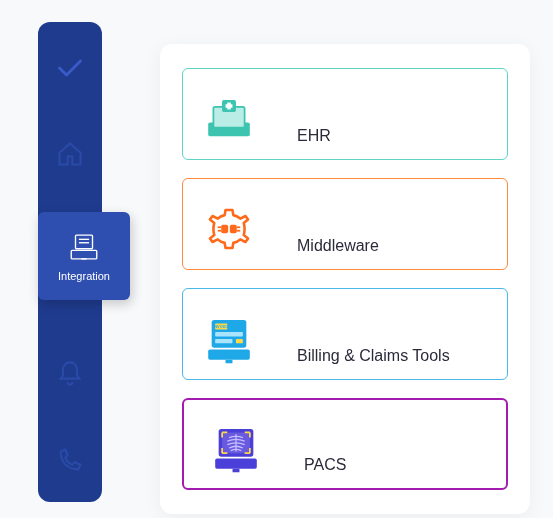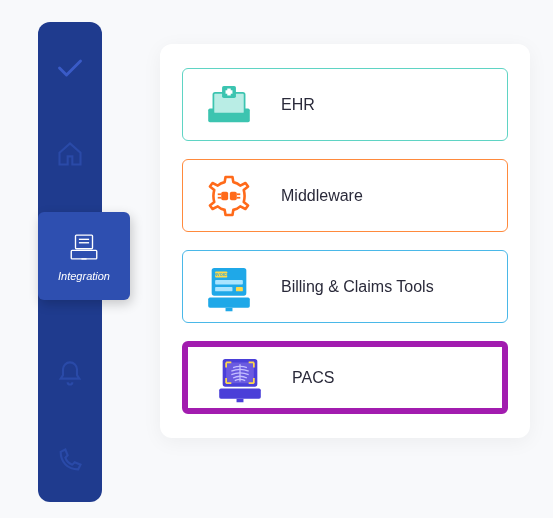--- a/index.html
+++ b/index.html
@@ -26,21 +26,20 @@
   }
   .sidebar-item {
     width: 64px;
     height: 56px;
     display: flex;
     align-items: center;
     justify-content: center;
     position: relative;
     margin-bottom: 30px;
     cursor: pointer;
-    font-style: italic;
   }
   .sidebar-item.active {
     background: #2e4fb0;
     border-radius: 0;
     width: 92px;
     height: 88px;
     margin-left: 28px;
     flex-direction: column;
     box-shadow: 2px 4px 12px rgba(0,0,0,0.2);
     border-radius: 6px;
@@ -67,42 +66,42 @@
     box-shadow: 0 4px 20px rgba(0,0,0,0.05);
     padding: 24px 22px;
     display: flex;
     flex-direction: column;
     gap: 18px;
   }
   .card {
     border-radius: 6px;
     padding: 14px 20px;
     display: flex;
-    align-items: center;
-    gap: 26px;
+    align-items: flex-end;
+    gap: 42px;
     cursor: pointer;
-    height: 73px;
+    height: 92px;
   }
   .card-icon {
     width: 52px;
     height: 52px;
     display: flex;
     align-items: center;
     justify-content: center;
     flex-shrink: 0;
   }
   .card-label {
     font-size: 16px;
     color: #2a2a3a;
     font-weight: 500;
   }
   .card.ehr { border: 1px solid #5fd4c4; }
   .card.billing { border: 1px solid #4ab8e8; }
   .card.middleware { border: 1px solid #ff8a3d; }
-  .card.pacs { border: 6px solid #a21caf; padding-left: 26px; }
+  .card.pacs { border: 2px solid #a21caf; padding-left: 26px; }
 </style>
 </head>
 <body>
 
 <div class="sidebar">
 
   <div class="sidebar-item">
     <svg class="icon-svg" viewBox="0 0 24 24" fill="none" stroke="#3a5bc7" stroke-width="2.5" stroke-linecap="round" stroke-linejoin="round">
       <polyline points="3 12 9 18 21 6"></polyline>
     </svg>

